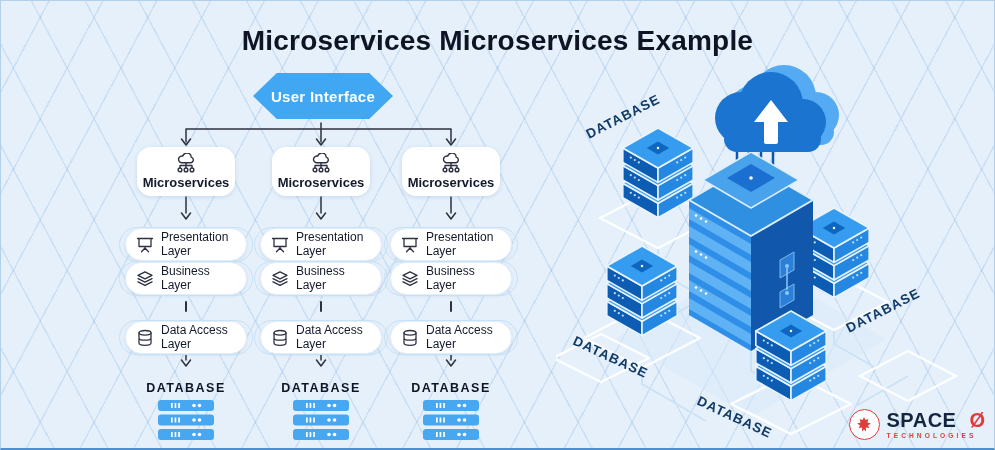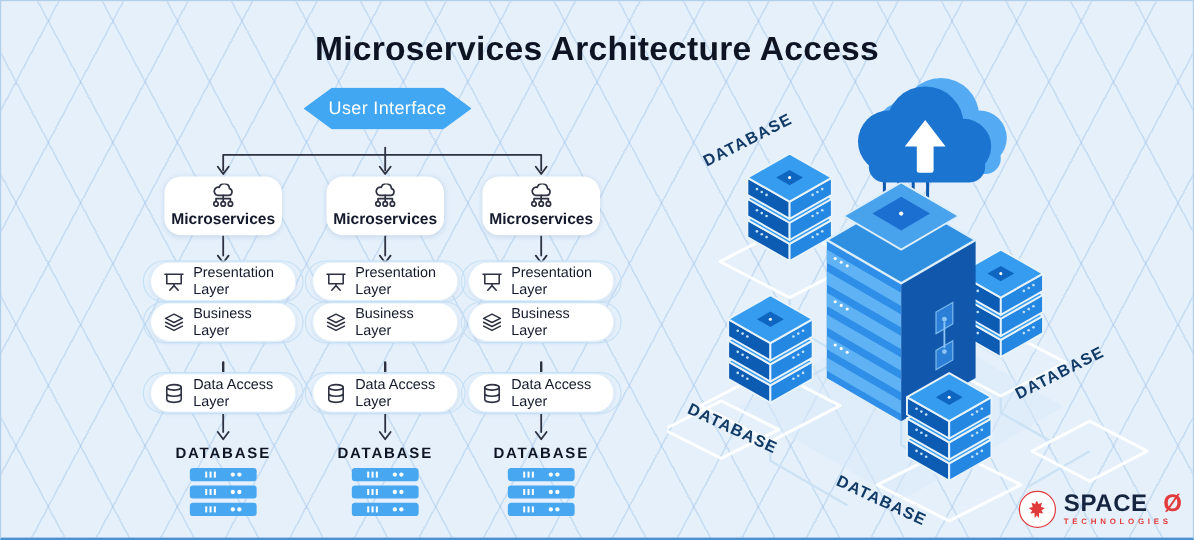--- a/index.html
+++ b/index.html
@@ -11,64 +11,64 @@
       repeating-linear-gradient(62deg, rgba(110,165,220,0) 0 46px, rgba(110,165,220,.22) 46px 47.5px),
       repeating-linear-gradient(-62deg, rgba(110,165,220,0) 0 46px, rgba(110,165,220,.22) 46px 47.5px);
     border:1px solid #b3d0ea;border-bottom:2px solid #4e8fd0;
   }
   .title{
     position:absolute;top:24px;left:0;right:0;text-align:center;
     font-size:28px;font-weight:700;color:#0e1424;letter-spacing:.2px;
   }
   
   .hexagon{
-    position:absolute;left:252px;top:72px;width:140px;height:35px;
+    position:absolute;left:252px;top:72px;width:140px;height:46px;
     background:#41a7f3;display:flex;align-items:center;justify-content:center;
     clip-path:polygon(0 50%,17% 0,83% 0,100% 50%,83% 100%,17% 100%);
-    color:#fff;font-size:15px;font-weight:400;letter-spacing:.3px;
+    color:#fff;font-size:15px;font-weight:700;letter-spacing:.3px;
   }
   .connectors{position:absolute;left:0;top:0;width:995px;height:450px;pointer-events:none;}
   .col{position:absolute;top:146px;width:126px;display:flex;flex-direction:column;align-items:center;}
   .col1{left:122px}.col2{left:257px}.col3{left:387px}
   .msbox{
     width:98px;height:49px;background:#fff;border-radius:14px;
     box-shadow:0 1px 4px rgba(90,130,175,.22);
     display:flex;flex-direction:column;align-items:center;justify-content:center;gap:1px;
   }
   .msbox .lbl{font-size:13px;font-weight:700;color:#141a2c;}
   .pill{
     position:relative;width:122px;height:33px;background:#fff;border-radius:999px;
     border:1px solid #e2effb;box-shadow:0 1px 3px rgba(90,130,175,.18);
     display:flex;align-items:center;padding-left:9px;
   }
   .pill::before{
     content:"";position:absolute;inset:-2px -7px;border:1.5px solid #c6e0f5;
     border-radius:999px;pointer-events:none;
   }
   .pill .txt{font-size:12px;font-weight:500;color:#141a2c;line-height:1.12;width:82px;margin-left:6px;}
-  .m-p1{margin-top:22px}.m-p2{margin-top:1px}.m-p3{margin-top:26px}
+  .m-p1{margin-top:32px}.m-p2{margin-top:1px}.m-p3{margin-top:26px}
   .dblabel{margin-top:27px;height:16px;font-size:12.5px;font-weight:700;color:#0f1524;letter-spacing:1.5px;}
   .dbstack{margin-top:3px;}
   .ink{stroke:#2e3142;fill:none;stroke-width:1.3;stroke-linecap:round;stroke-linejoin:round;}
   
   .logo{position:absolute;right:9px;bottom:8px;display:flex;align-items:center;gap:7px;}
   .leaf-badge{width:31px;height:31px;border:1.8px solid #e23b3c;border-radius:50%;
     background:#fff;display:flex;align-items:center;justify-content:center;}
   .brandcol{display:flex;flex-direction:column;line-height:1;}
   .brandrow{display:flex;align-items:center;gap:12px;}
   .brand{font-size:20px;font-weight:800;color:#16253f;letter-spacing:.5px;}
   .brand-o{font-size:20px;font-weight:800;color:#e23b3c;margin-left:1px;}
   .brandsub{font-size:6.6px;font-weight:700;color:#e23b3c;letter-spacing:3.1px;margin-top:3px;}
 </style>
 </head>
 <body>
 
 <div class="frame">
 
-  <div class="title">Microservices Architecture Access</div>
+  <div class="title">Microservices Microservices Example</div>
 
   <svg class="connectors" viewBox="0 0 995 450">
     <g stroke="#2e3142" stroke-width="1.5" fill="none" stroke-linecap="round" stroke-linejoin="round">
       <path d="M320,122 V128 M185,128 H450 M185,128 V141 M320,128 V141 M450,128 V141"></path>
       <path d="M180.5,138 L185,144 L189.5,138 M315.5,138 L320,144 L324.5,138 M445.5,138 L450,144 L454.5,138"></path>
       <path d="M185,196 V212 M320,196 V212 M450,196 V212"></path>
       <path d="M180.5,212 L185,218 L189.5,212 M315.5,212 L320,218 L324.5,212 M445.5,212 L450,218 L454.5,212"></path>
       <path stroke-width="2" d="M185,257 V266 M320,257 V266 M450,257 V266 M185,301 V310 M320,301 V310 M450,301 V310"></path>
       <path d="M185,344 V359 M320,344 V359 M450,344 V359"></path>
       <path d="M180.5,359 L185,365 L189.5,359 M315.5,359 L320,365 L324.5,359 M445.5,359 L450,365 L454.5,359"></path>

